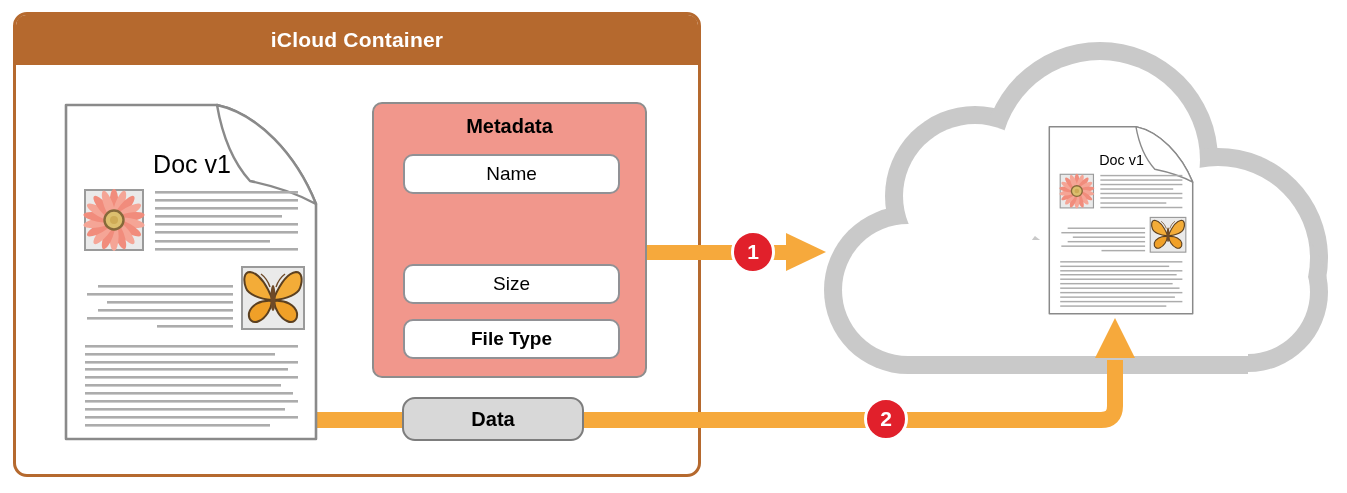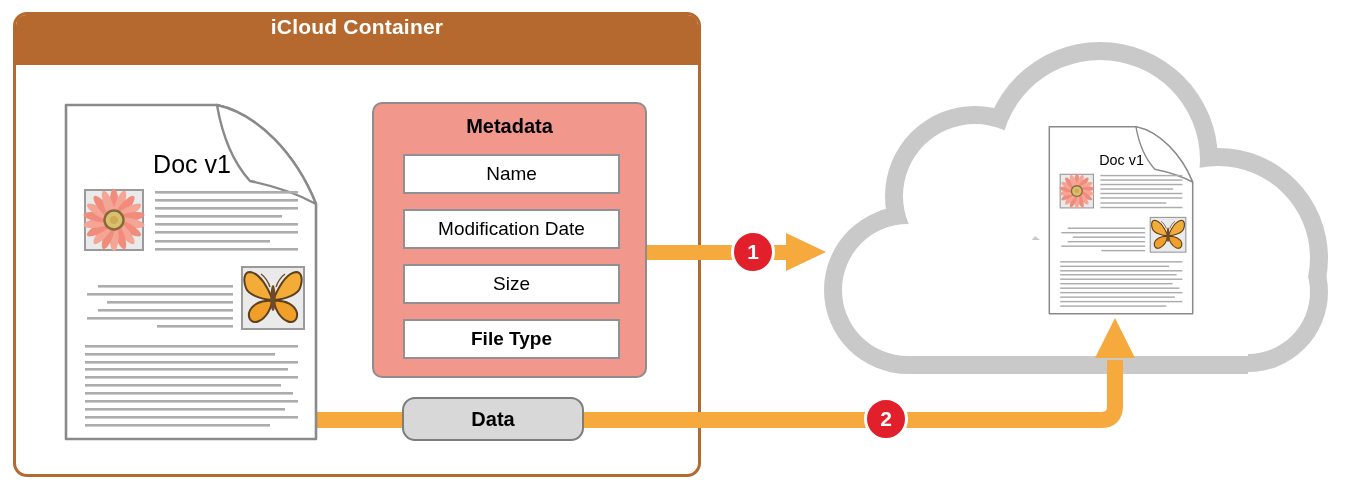--- a/index.html
+++ b/index.html
@@ -5,29 +5,29 @@
   html,body{margin:0;padding:0;background:#ffffff;}
   body{font-family:"Liberation Sans", sans-serif;}
   #stage{position:relative;width:1347px;height:493px;background:#ffffff;overflow:hidden;}
   .abs{position:absolute;}
   svg{display:block;overflow:visible;}
 
   
   #icloud-box{left:13px;top:12px;width:688px;height:465px;background:#ffffff;
     border:3px solid #B5692E;border-radius:14px;box-sizing:border-box;}
   #icloud-header{position:absolute;left:0;top:0;right:0;height:50px;background:#B5692E;
-    border-radius:10px 10px 0 0;display:flex;justify-content:center;}
+    border-radius:10px 10px 0 0;display:flex;align-items:center;justify-content:center;}
   #icloud-header .title{color:#ffffff;font-size:21px;font-weight:bold;letter-spacing:.2px;}
 
   
   #metadata-box{left:372px;top:102px;width:275px;height:276px;background:#F1978C;
     border:2px solid #8D8D8D;border-radius:10px;box-sizing:border-box;}
   #metadata-box .mtitle{margin-top:11px;text-align:center;font-size:20px;font-weight:bold;color:#000;}
   .pill{position:absolute;left:29px;width:217px;height:40px;background:#ffffff;
-    border:2px solid #919195;border-radius:0;box-sizing:border-box;
+    border:2px solid #919195;border-radius:10px;box-sizing:border-box;
     display:flex;align-items:center;justify-content:center;font-size:19px;color:#000;}
 
   
   #data-pill{left:402px;top:397px;width:182px;height:44px;background:#D8D8D8;
     border:2px solid #7D7D7D;border-radius:13px;box-sizing:border-box;
     display:flex;align-items:center;justify-content:center;font-size:20px;font-weight:bold;color:#000;}
 
   
   .badge{width:38px;height:38px;border-radius:50%;background:#E1202B;border:3px solid #ffffff;
     display:flex;align-items:center;justify-content:center;color:#ffffff;
@@ -149,21 +149,20 @@
         <circle cx="908" cy="290" r="66"></circle>
         <circle cx="1248" cy="292" r="62"></circle>
         <rect x="908" y="240" width="340" height="116"></rect>
       </g>
     </g>
   </svg>
 
   <div class="abs" id="metadata-box">
     <div class="mtitle">Metadata</div>
     <div class="pill" style="top:50px;">Name</div>
-    <div class="pill" style="top:105px;">Modification Date</div>
     <div class="pill" style="top:160px;">Size</div>
     <div class="pill" style="top:215px;font-weight:bold;">File Type</div>
   </div>
 
   <svg class="abs layer" viewBox="0 0 1347 493">
     <g fill="#F6A93C" stroke="none">
 
       <g>
         <rect x="647" y="245" width="139" height="15"></rect>
         <polygon points="786,233 786,271 826,252"></polygon>

